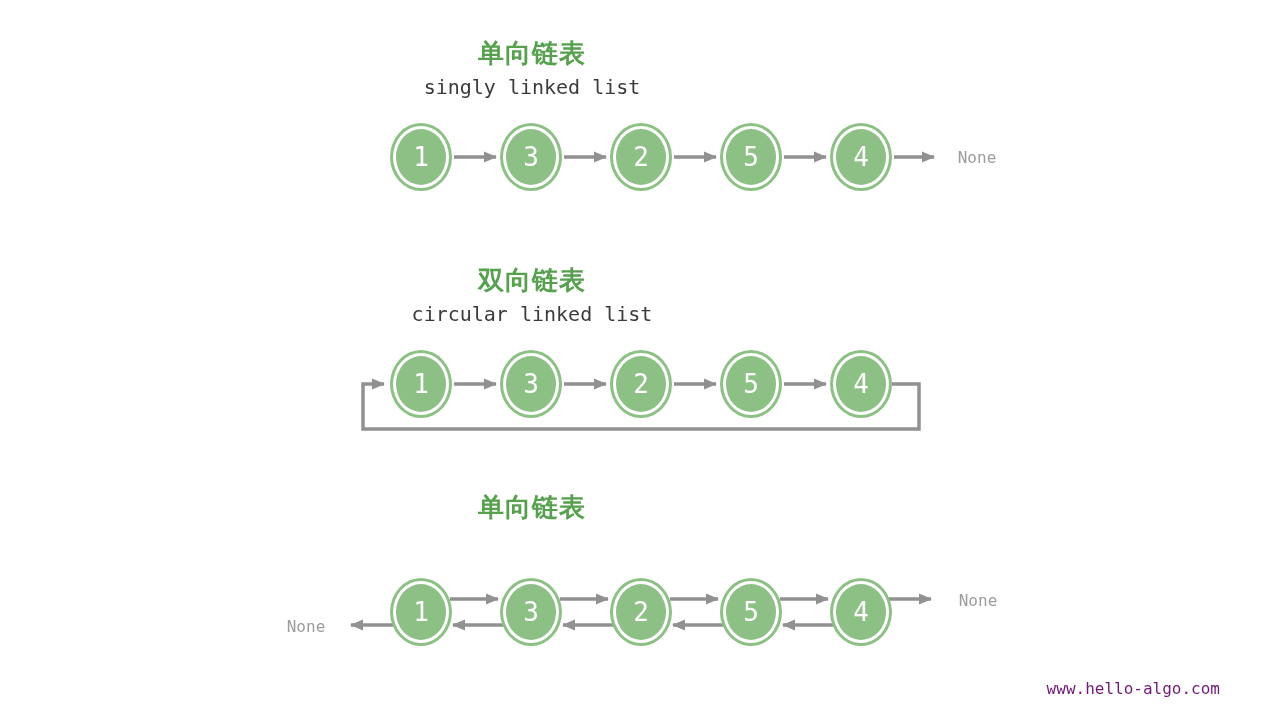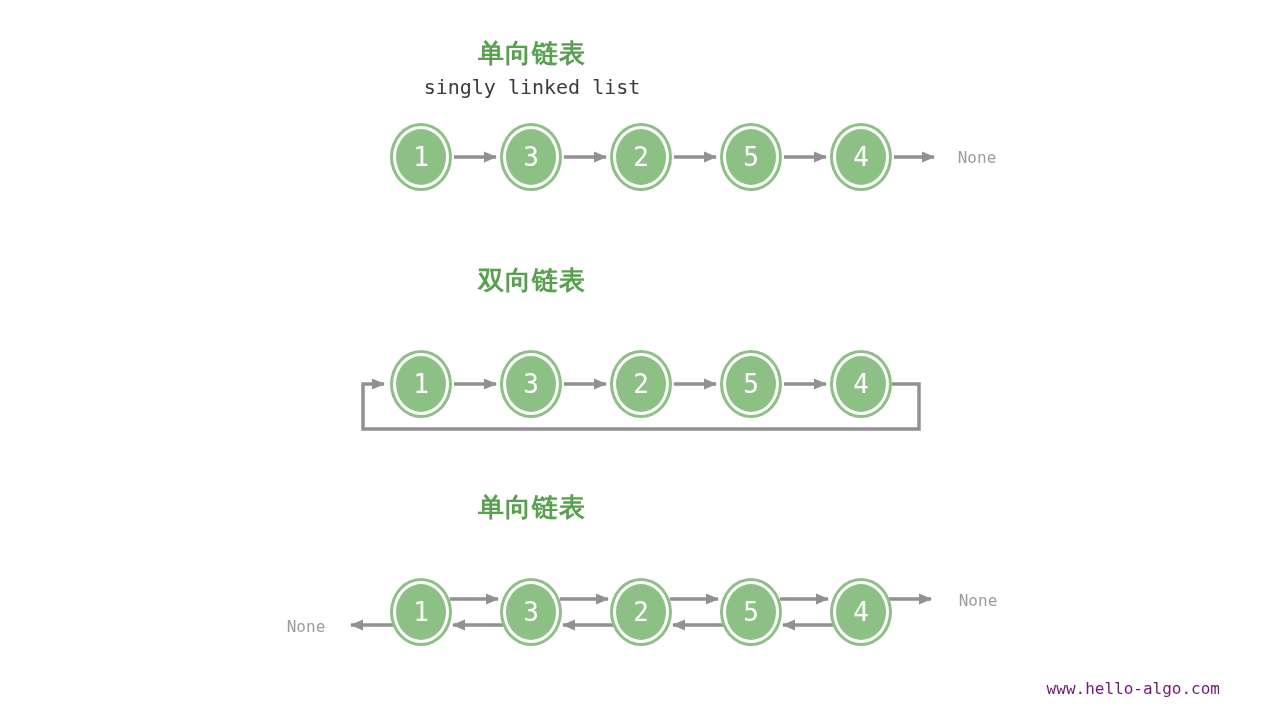--- a/index.html
+++ b/index.html
@@ -145,20 +145,21 @@
   <div class="node" style="left:720px; top:123px">
     <div class="node-inner">5</div>
   </div>
   <div class="node" style="left:830px; top:123px">
     <div class="node-inner">4</div>
   </div>
 
   <div class="none-label" style="left:977px; top:157px">None</div>
 
   <div class="section-title" style="top:265px">双向链表</div>
+  <div class="section-subtitle" style="top:301px">circular linked list</div>
 
   <div class="node" style="left:390px; top:350px">
     <div class="node-inner">1</div>
   </div>
   <div class="node" style="left:500px; top:350px">
     <div class="node-inner">3</div>
   </div>
   <div class="node" style="left:610px; top:350px">
     <div class="node-inner">2</div>
   </div>

